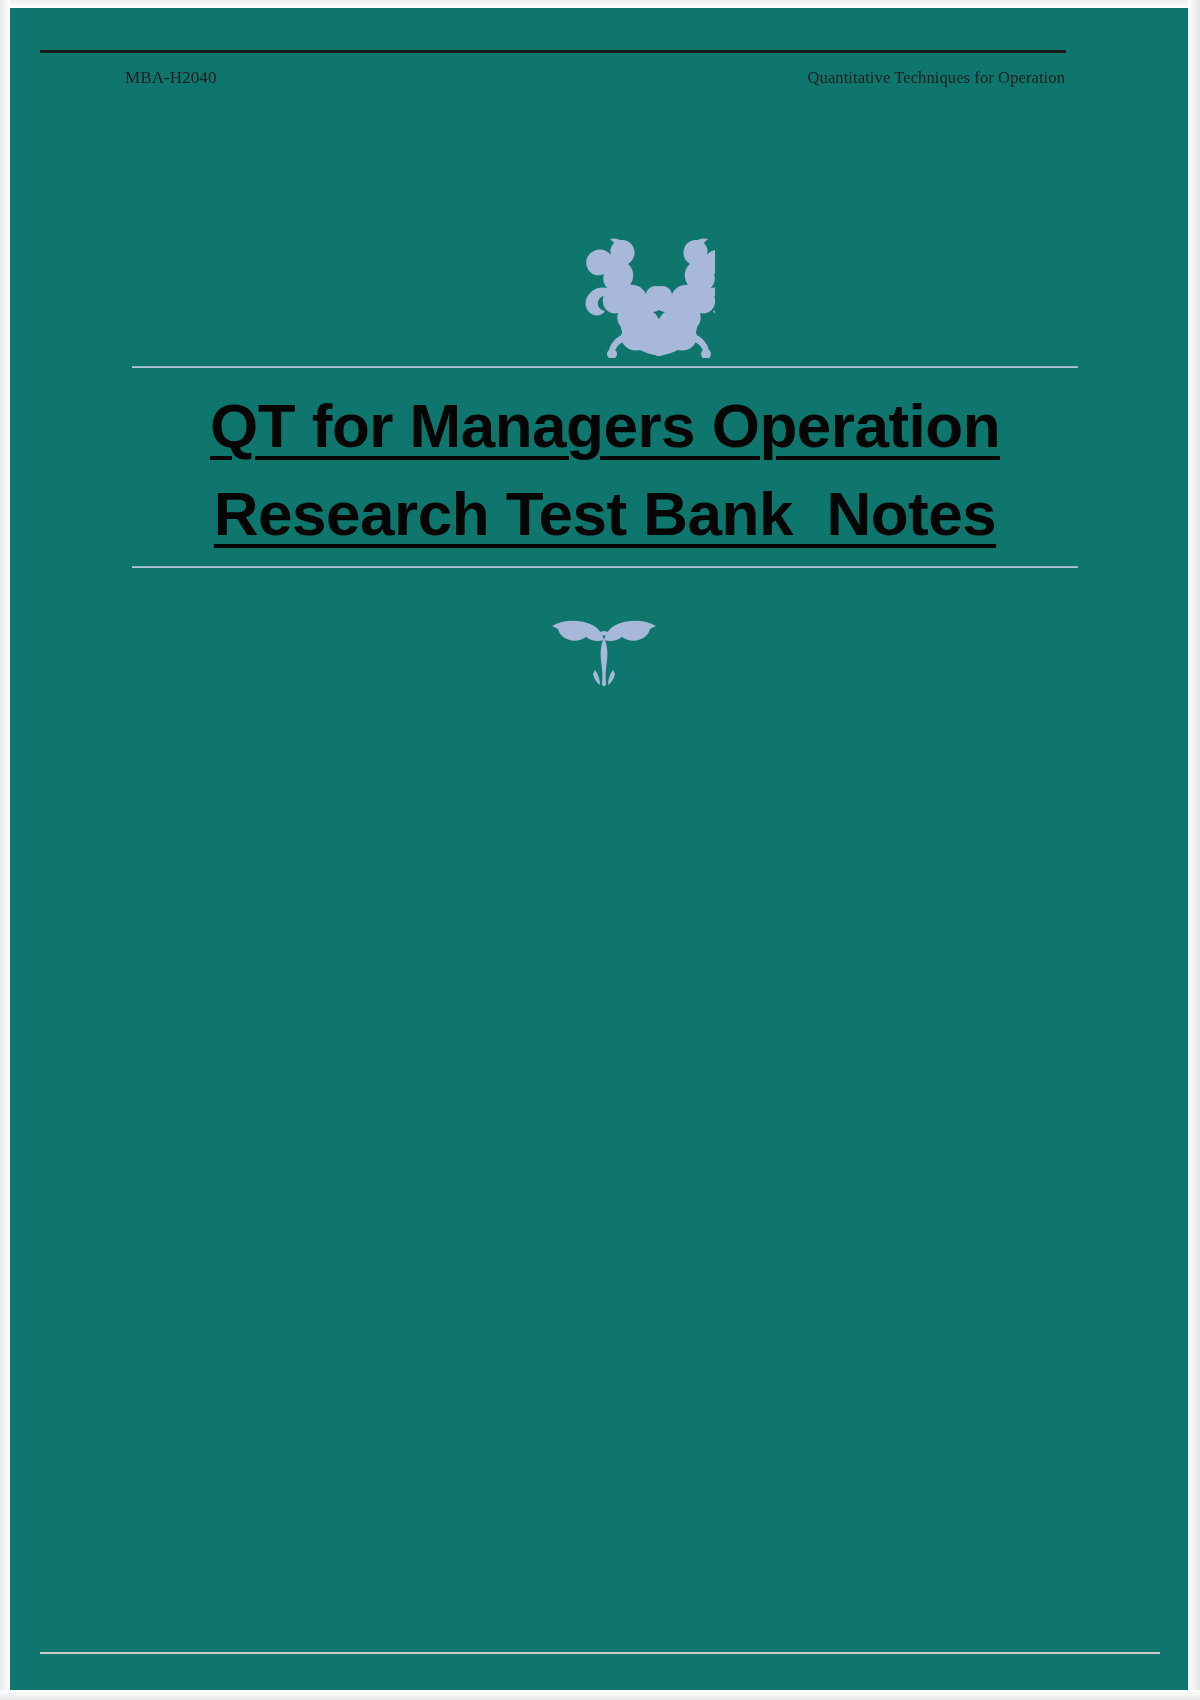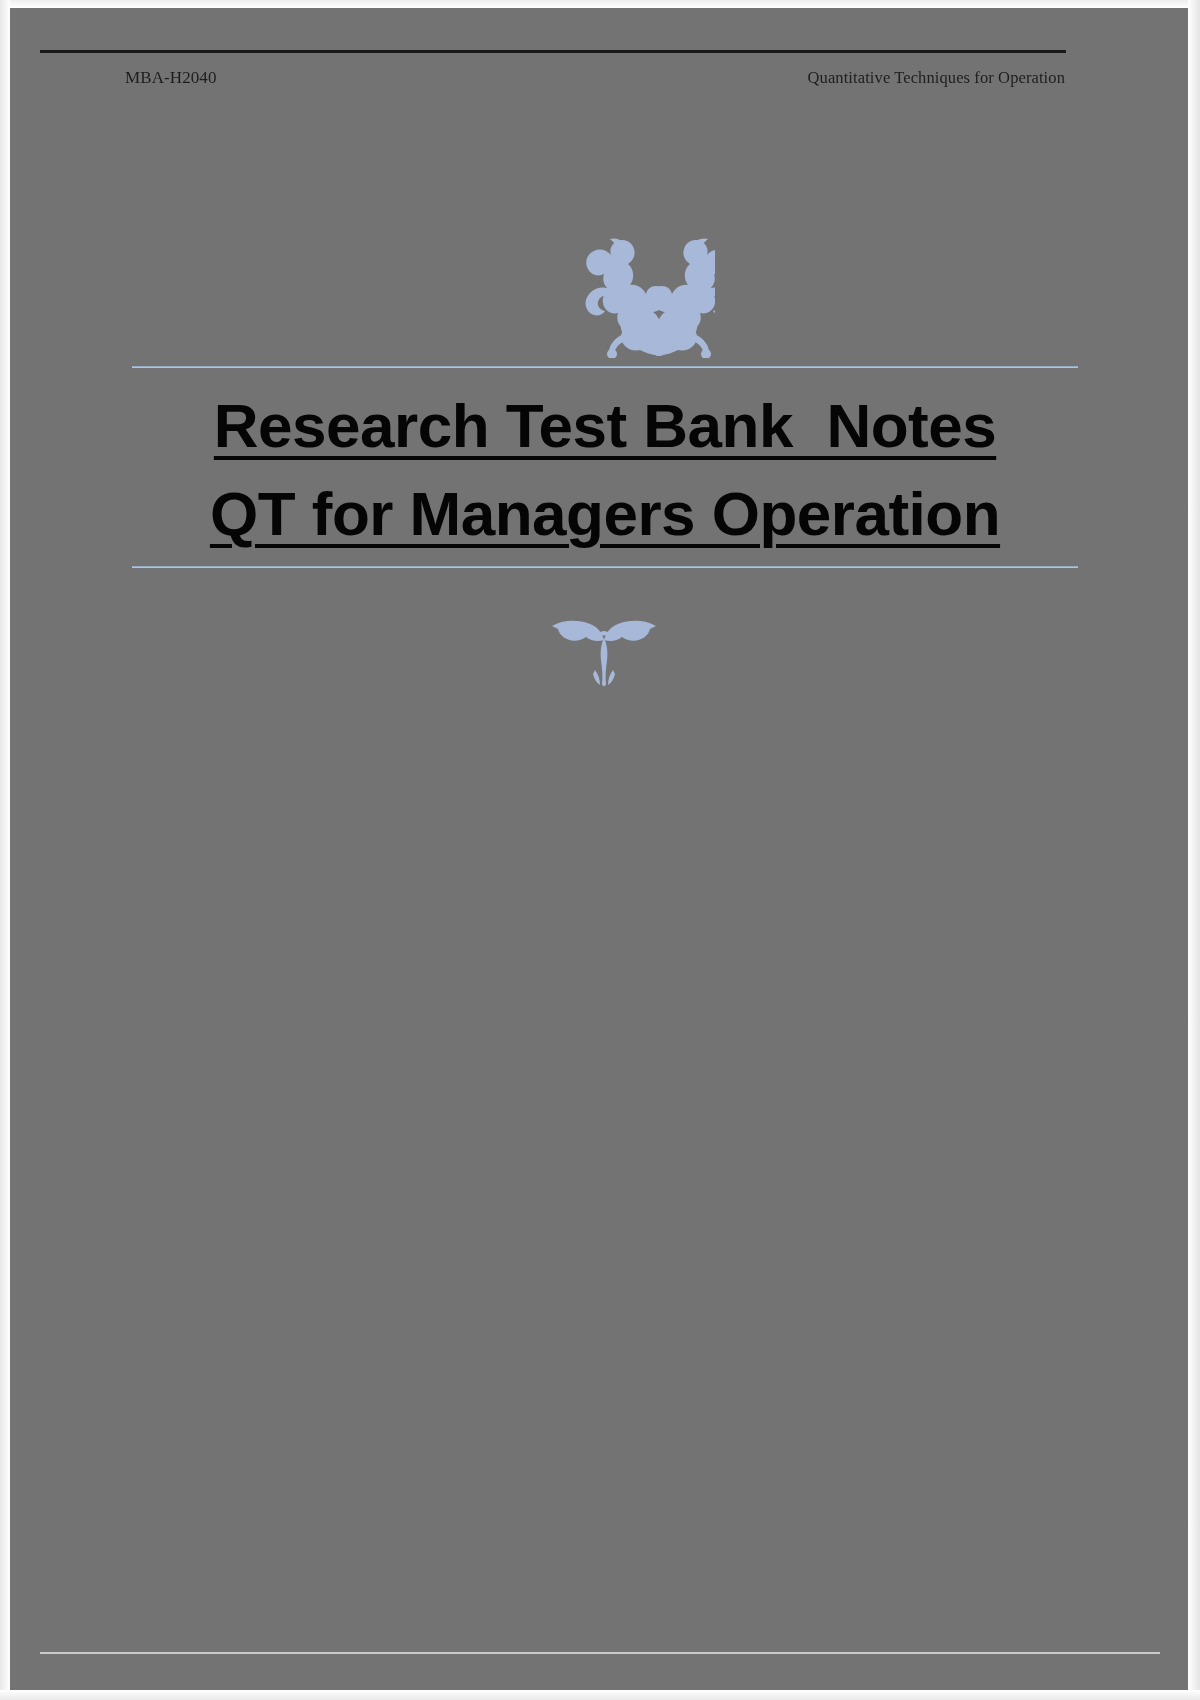--- a/index.html
+++ b/index.html
@@ -14,21 +14,21 @@
     overflow: hidden;
     font-family: "Liberation Serif", serif;
   }
 
   
   #page {
     position: absolute;
     left: 0; top: 0;
     width: 1200px;
     height: 1700px;
-    background: #737373;
+    background: #0f766e;
     box-sizing: border-box;
   }
 
   
   .page-edge-left {
     position: absolute;
     left: 0; top: 0;
     width: 10px; height: 1700px;
     background: linear-gradient(to right, #e8e8e8, #ffffff);
     pointer-events: none;
@@ -280,22 +280,22 @@
           <circle cx="122" cy="126" r="5"></circle>
           <path d="M88 18 C 92 12, 99 9, 105 11 C 101 14, 98 18, 97 23 Z" transform="translate(113,0)"></path>
         </g>
       </g>
     </svg>
   </div>
 
   <div id="rule-above-title"></div>
 
   <div id="title-block">
+    <div class="title-line"><span class="ul">QT for Managers Operation</span></div>
     <div class="title-line"><span class="ul">Research Test Bank  Notes</span></div>
-    <div class="title-line"><span class="ul">QT for Managers Operation</span></div>
   </div>
 
   <div id="rule-below-title"></div>
 
   <div id="ornament-bottom">
     <svg viewBox="0 0 112 80" xmlns="http://www.w3.org/2000/svg" aria-hidden="true">
       <g fill="#a8b8d8">
 
         <path d="M4 18
                  C 14 12, 30 11, 42 16

